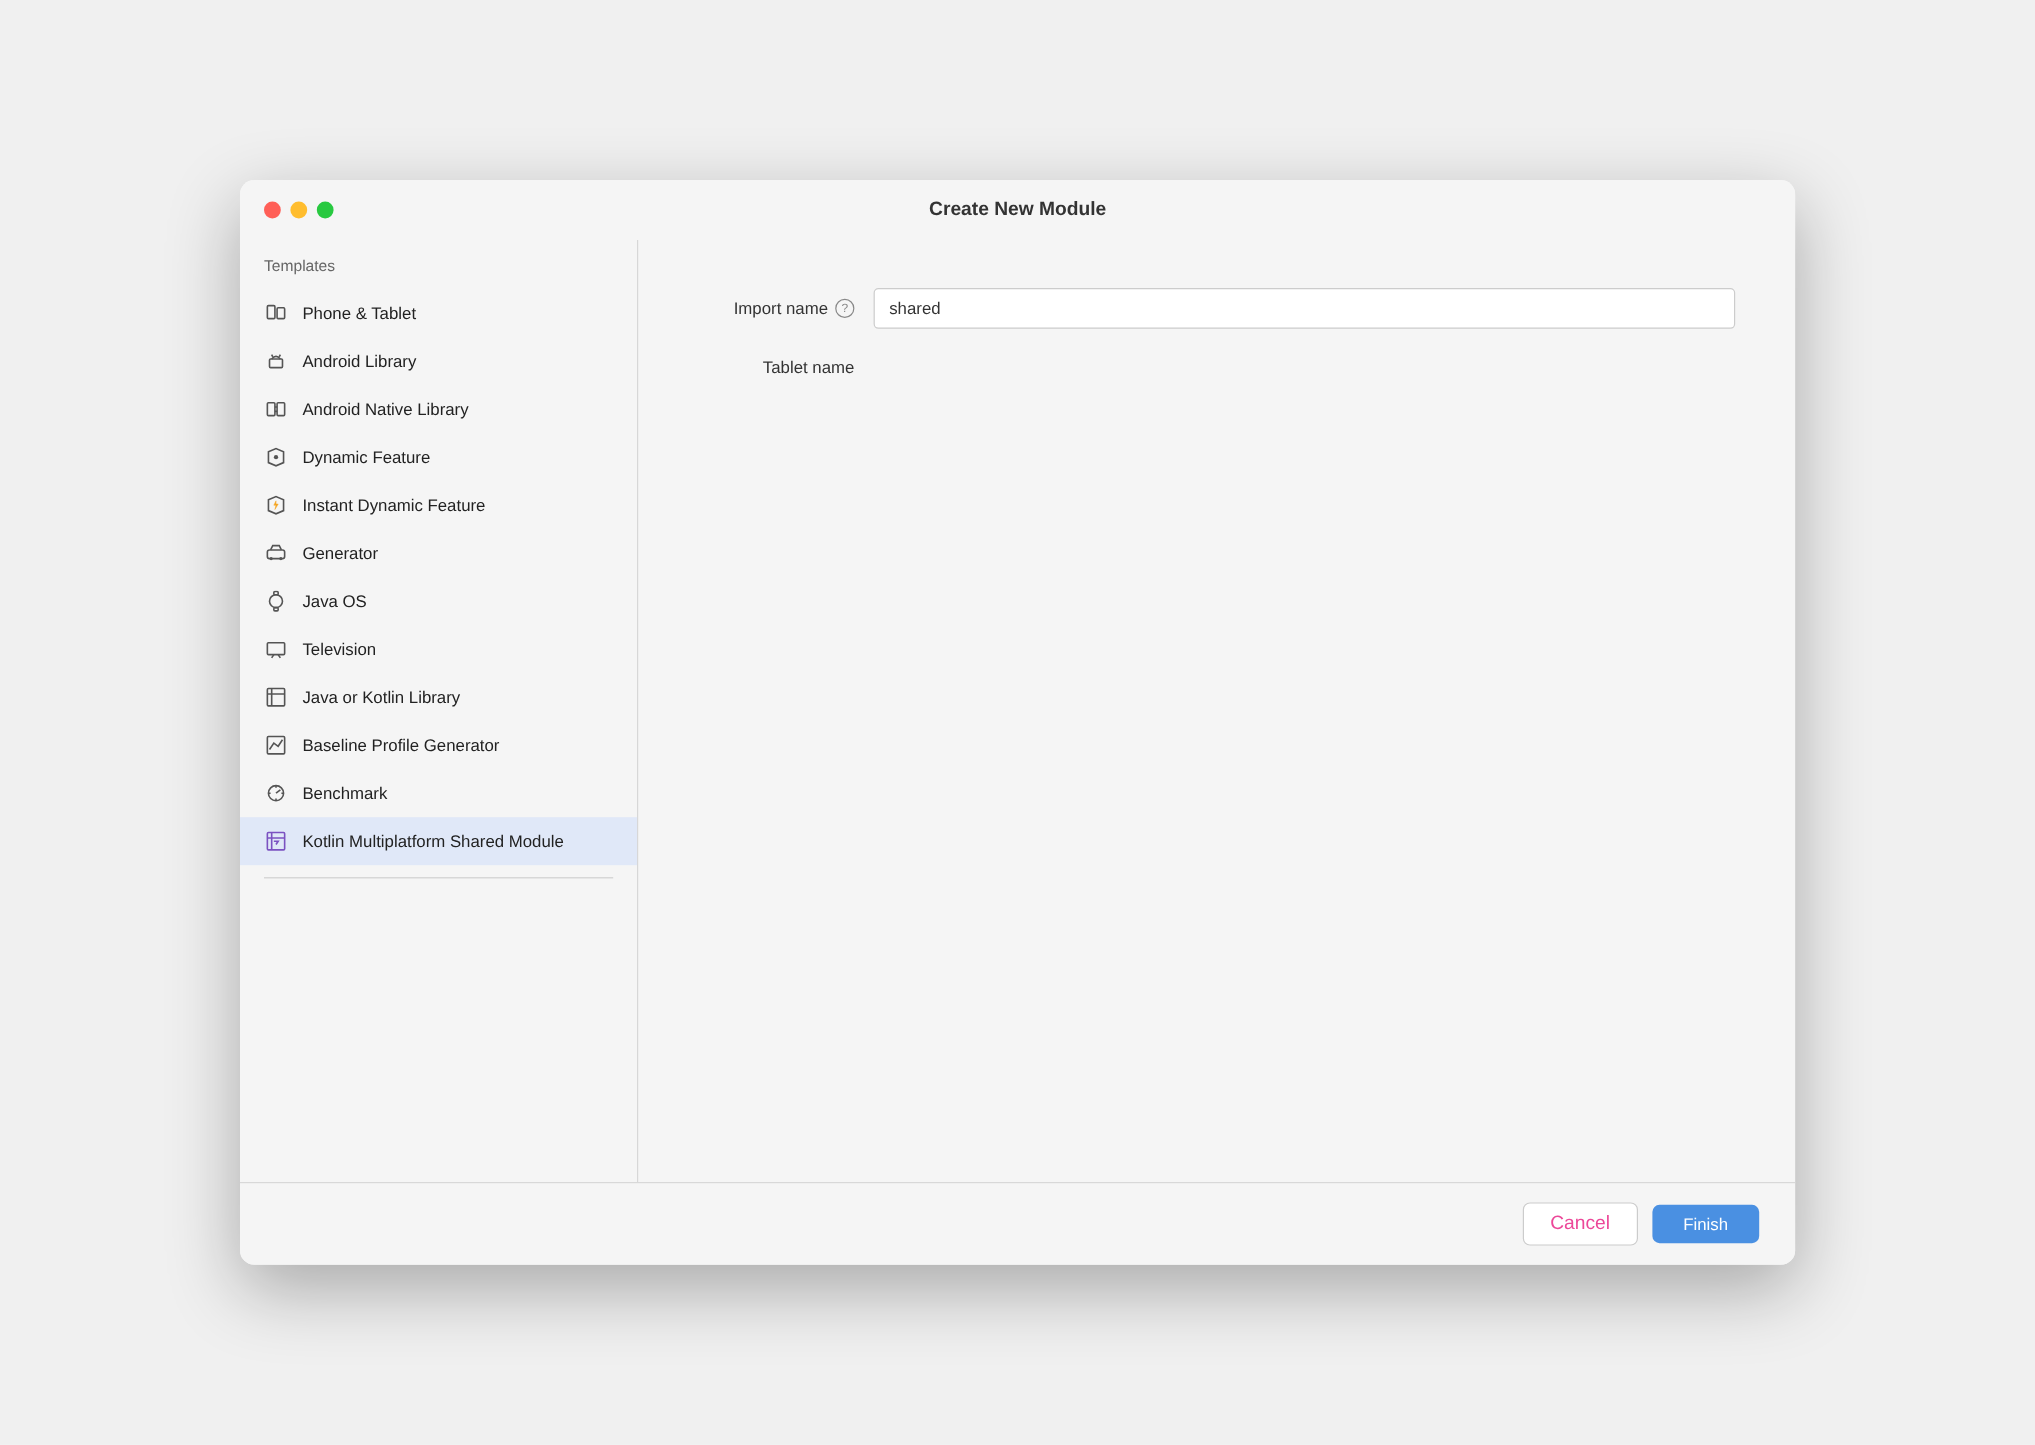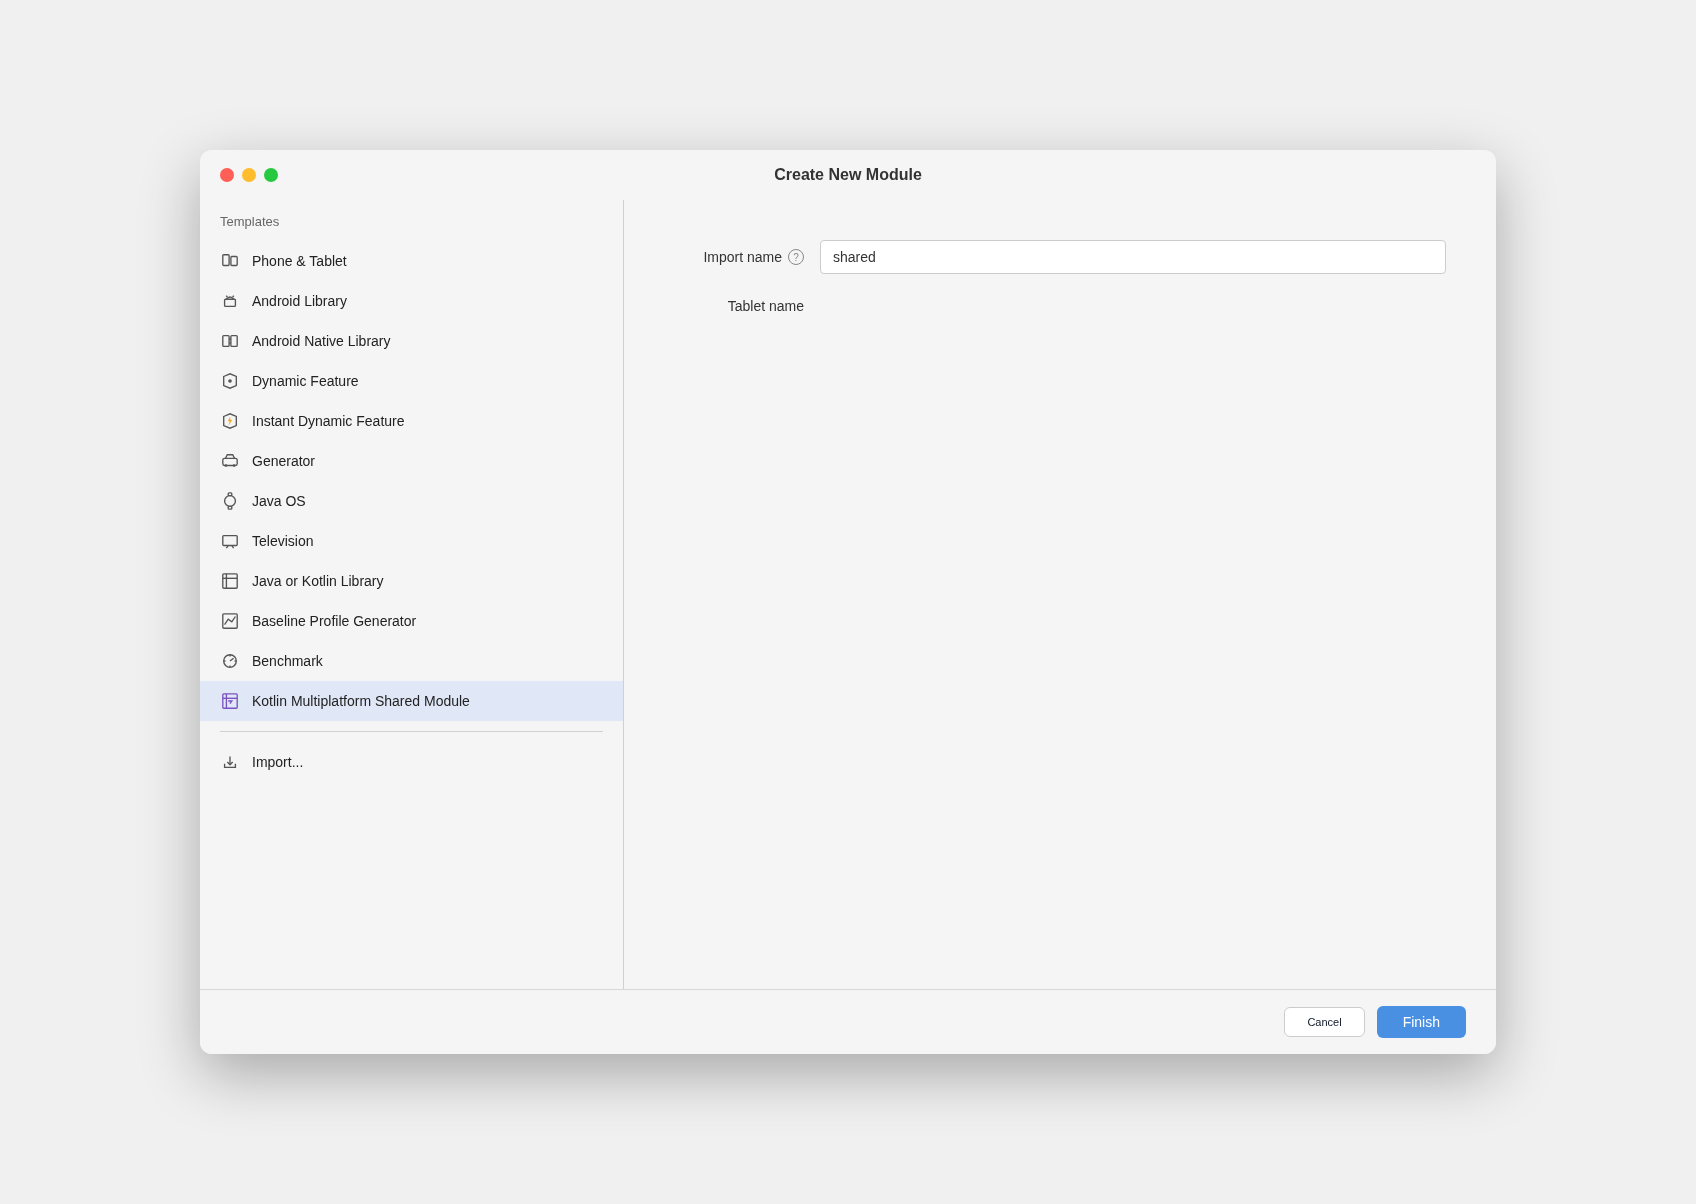--- a/index.html
+++ b/index.html
@@ -65,21 +65,21 @@
       color: #333;
     }
 
     .dialog-body {
       display: flex;
       flex: 1;
       overflow: hidden;
     }
 
     .sidebar {
-      width: 424px;
+      width: 332px;
       background: #f5f5f5;
       border-right: 1px solid #d0d0d0;
       display: flex;
       flex-direction: column;
       overflow-y: auto;
       padding: 10px 0;
     }
 
     .sidebar-header {
       padding: 4px 20px 12px 20px;
@@ -184,23 +184,23 @@
       border-top: 1px solid #d8d8d8;
       gap: 12px;
       flex-shrink: 0;
     }
 
     .btn-cancel {
       padding: 8px 22px;
       border: 1px solid #ccc;
       background: white;
       border-radius: 6px;
-      font-size: 11px;
-      cursor: pointer;
-      color: #0f172a;
+      font-size: 16px;
+      cursor: pointer;
+      color: #ec4899;
     }
 
     .btn-finish {
       padding: 8px 26px;
       border: none;
       background: #4a90e2;
       border-radius: 6px;
       font-size: 14px;
       cursor: pointer;
       color: white;
@@ -362,30 +362,20 @@
             <line x1="6" y1="2" x2="6" y2="18"></line>
             <line x1="2" y1="7" x2="18" y2="7"></line>
             <polyline points="8,10 12,10 10,13" stroke="#7b52c1"></polyline>
           </svg>
         </span>
         <span>Kotlin Multiplatform Shared Module</span>
       </div>
 
       <hr class="sidebar-divider">
 
-      <div class="sidebar-item">
-        <span class="sidebar-icon">
-          <svg viewBox="0 0 20 20" fill="none" stroke="currentColor" stroke-width="1.5">
-            <polyline points="4,12 4,16 16,16 16,12"></polyline>
-            <line x1="10" y1="4" x2="10" y2="13"></line>
-            <polyline points="7,10 10,13 13,10"></polyline>
-          </svg>
-        </span>
-        <span>Import...</span>
-      </div>
     </div>
 
     <div class="content-area">
 
       <div class="form-row">
         <label class="form-label">
           <span>Import name</span>
           <span class="help-icon" title="Help">?</span>
         </label>
         <input class="form-input" type="text" value="shared" style="">

